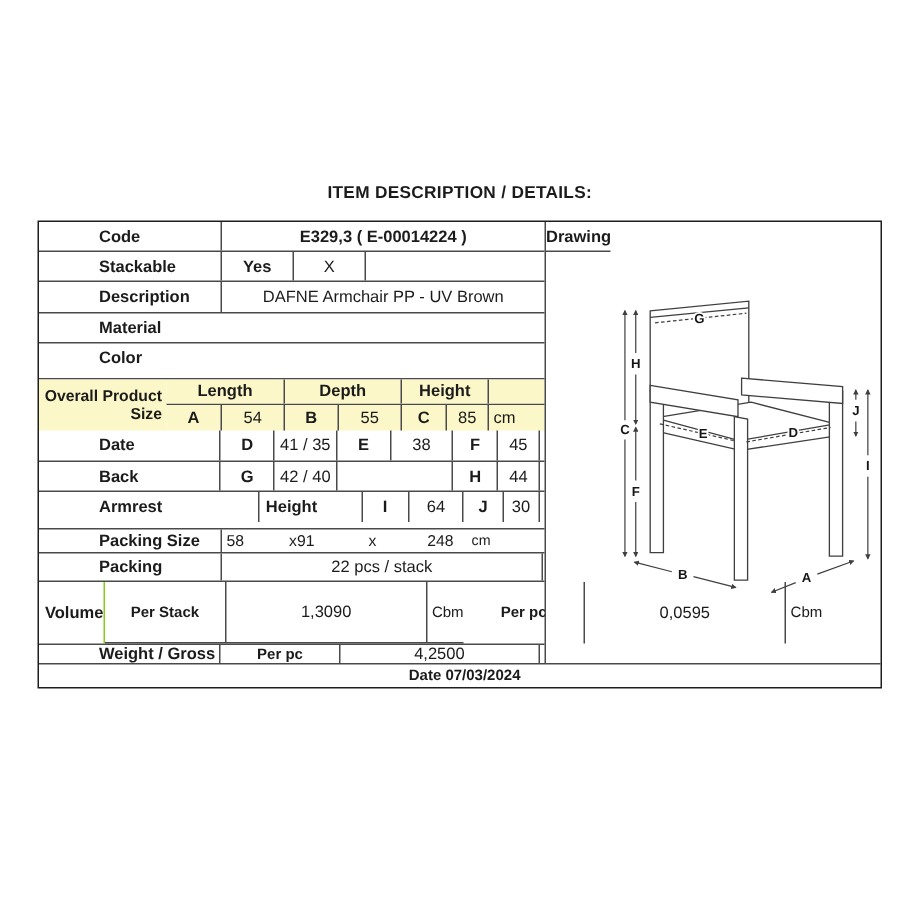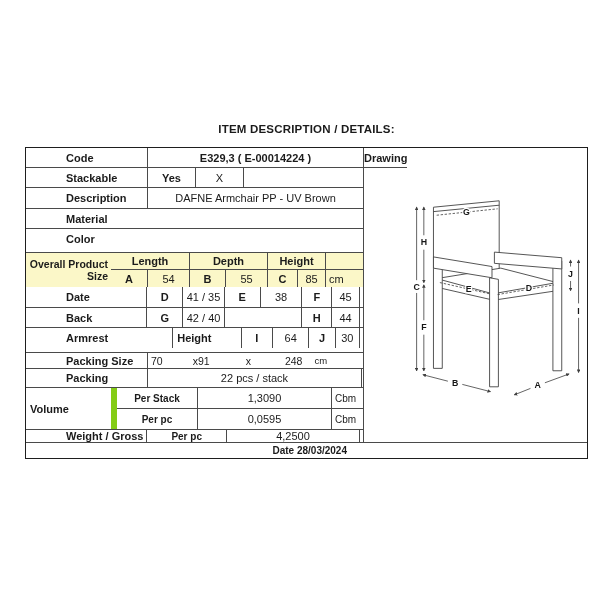--- a/index.html
+++ b/index.html
@@ -32,21 +32,21 @@
   .size-block { display:flex; height:35px; border-top:1px solid #4a4a4a; }
   .size-label { width:85px; display:flex; align-items:center; justify-content:center;
     text-align:right; font-weight:bold; font-size:10.5px; line-height:1.15; padding:0 3px; white-space:normal; }
   .size-right { flex:1; display:flex; flex-direction:column; }
   .size-hrow { display:flex; height:17px; border-bottom:1px solid #4a4a4a; }
   .size-vrow { display:flex; flex:1; }
   .size-hrow .c, .size-vrow .c { font-size:11px; }
   .vol-block { display:flex; height:42px; }
   .vol-label { width:85px; display:flex; align-items:center; padding-left:4px;
     font-weight:bold; font-size:11px; }
-  .vol-right { flex:1; display:flex; flex-direction:column; border-left:6px solid #84cc16; }
+  .vol-right { flex:1; display:flex; flex-direction:row; border-left:1px solid #84cc16; }
   .vol-right .row { flex:1; }
   .vol-right .row .c:first-child { border-left:none; }
   .subkey { font-weight:bold; font-size:10px; }
   .pack-size-cell { flex:1; border-left:1px solid #4a4a4a; display:flex;
     align-items:center; font-size:10.5px; }
   .ps-58{margin-left:3px}.ps-x1{margin-left:30px}.ps-91{}
   .ps-x2{margin-left:36px}.ps-248{margin-left:34px}.ps-cm{margin-left:12px;font-size:9.5px}
   .date-row { height:16px; border-top:1px solid #4a4a4a; display:flex; align-items:center; }
   .date-text { width:337px; text-align:right; padding-right:16px;
     font-weight:bold; font-size:10px; }
@@ -150,21 +150,21 @@
           <div class="c w30 letter">J</div>
           <div class="c w28">30</div>
           <div class="c fx unit">cm</div>
         </div>
 
         <div class="gap4"></div>
 
         <div class="row h17 bt">
           <div class="c w85 lab">Packing Size</div>
           <div class="pack-size-cell">
-            <span class="ps-58">70</span>
+            <span class="ps-58">58</span>
             <span class="ps-x1">x</span>
             <span class="ps-91">91</span>
             <span class="ps-x2">x</span>
             <span class="ps-248">248</span>
             <span class="ps-cm">cm</span>
           </div>
         </div>
 
         <div class="row h19">
           <div class="c w85 lab">Packing</div>
@@ -244,16 +244,16 @@
             <text class="dimtext" x="204" y="114">J</text>
             <text class="dimtext" x="214" y="160">I</text>
             <text class="dimtext" x="60" y="250">B</text>
             <text class="dimtext" x="163" y="253">A</text>
           </svg>
         </div>
       </div>
     </div>
 
     <div class="date-row">
-      <div class="date-text">Date 28/03/2024</div>
+      <div class="date-text">Date 07/03/2024</div>
     </div>
   </div>
 </div>
 
 </body></html>

